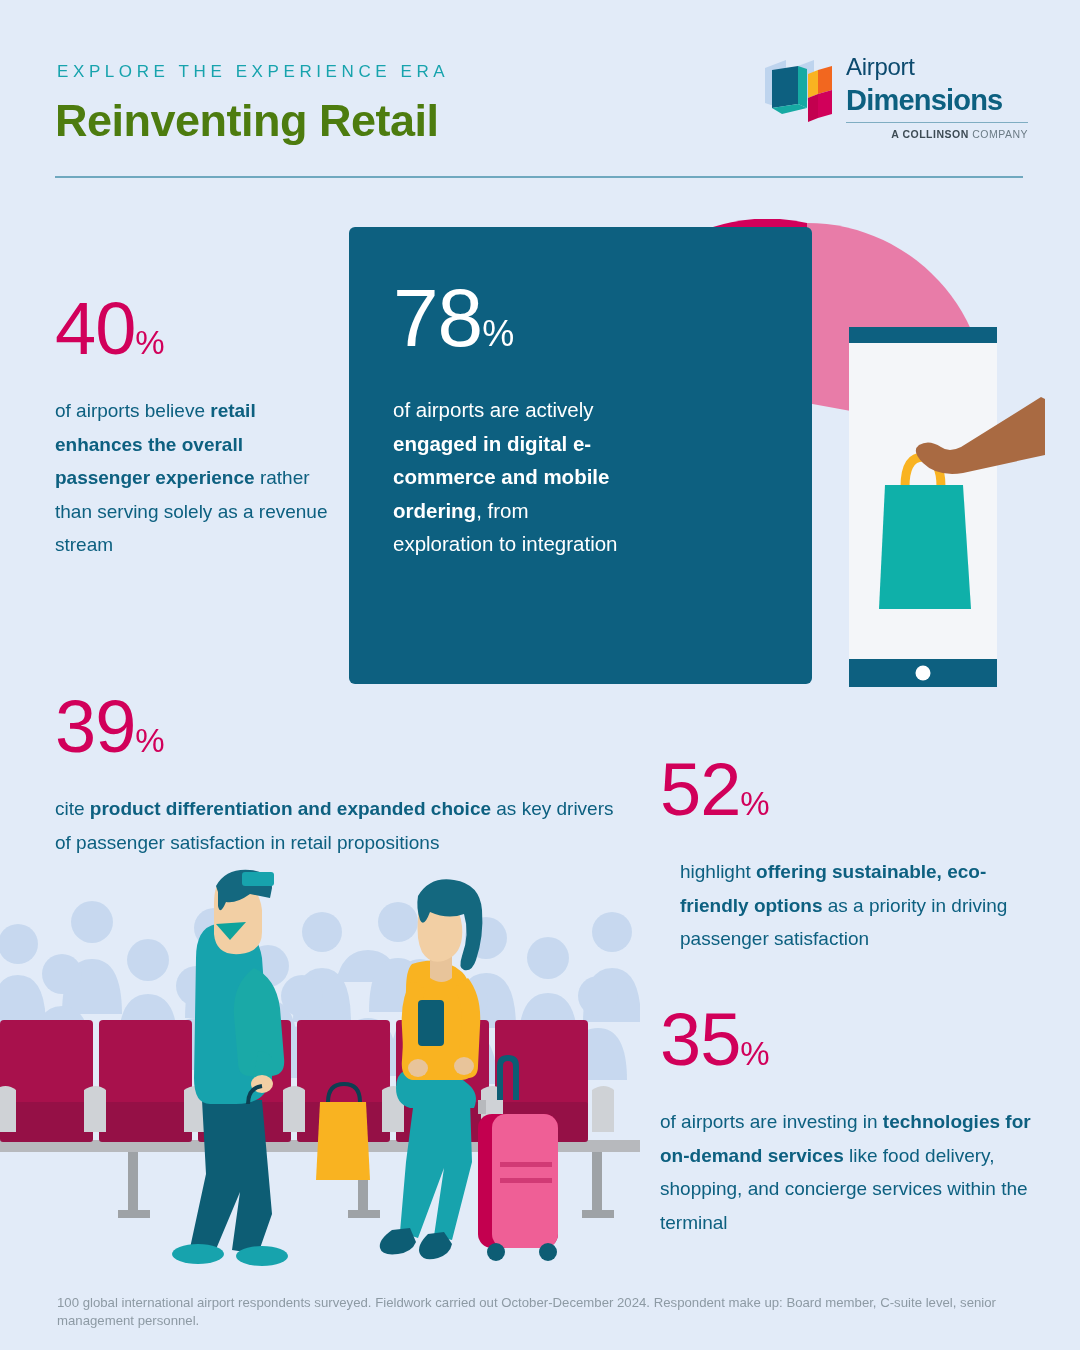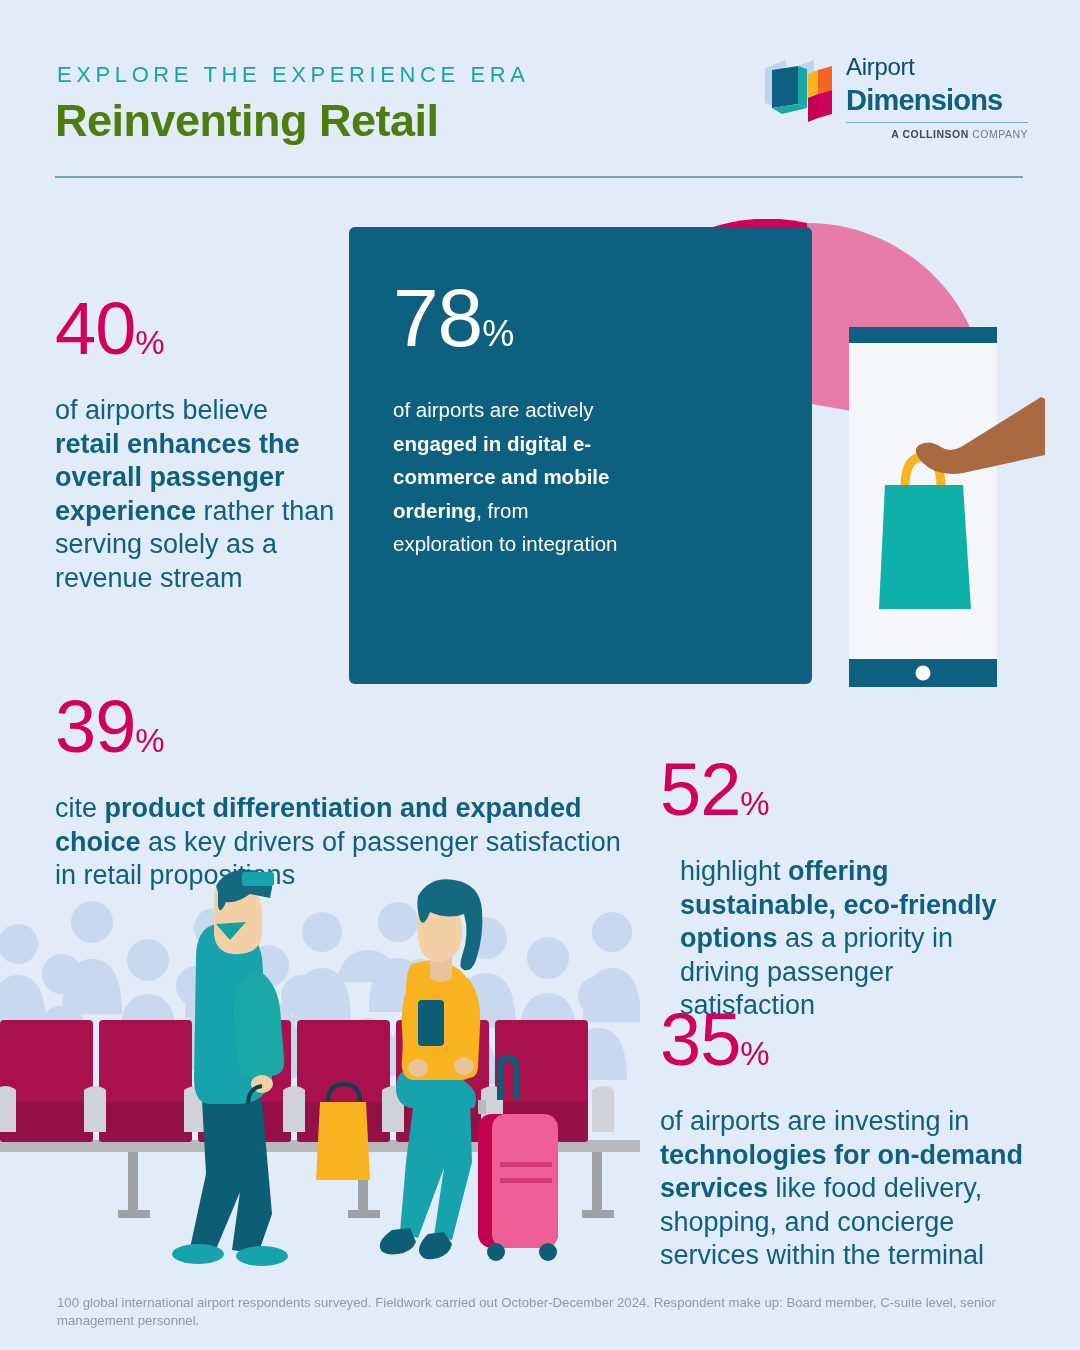--- a/index.html
+++ b/index.html
@@ -23,21 +23,21 @@
     width: 1080px;
     height: 1350px;
     overflow: hidden;
   }
 
   
   .eyebrow {
     position: absolute;
     left: 57px;
     top: 62px;
-    font-size: 22px;
+    font-size: 17px;
     letter-spacing: 4.6px;
     font-weight: 500;
     color: #17a3ad;
     text-align: center;
   }
 
   .page-title {
     position: absolute;
     left: 55px;
     top: 95px;
@@ -103,21 +103,21 @@
     line-height: 74px;
     letter-spacing: -1px;
     display: inline-block;
   }
   .stat-num .pct {
     font-size: 33px;
     font-weight: 400;
     letter-spacing: 0;
   }
   .stat-body {
-    font-size: 27px;
+    font-size: 19px;
     line-height: 33.5px;
     color: #0d6080;
   }
   .stat-body b { font-weight: bold; }
 
   
   .blk40 { position: absolute; left: 55px; top: 292px; width: 280px; }
   .blk40 .stat-body { margin-top: 14px; }
 
   

